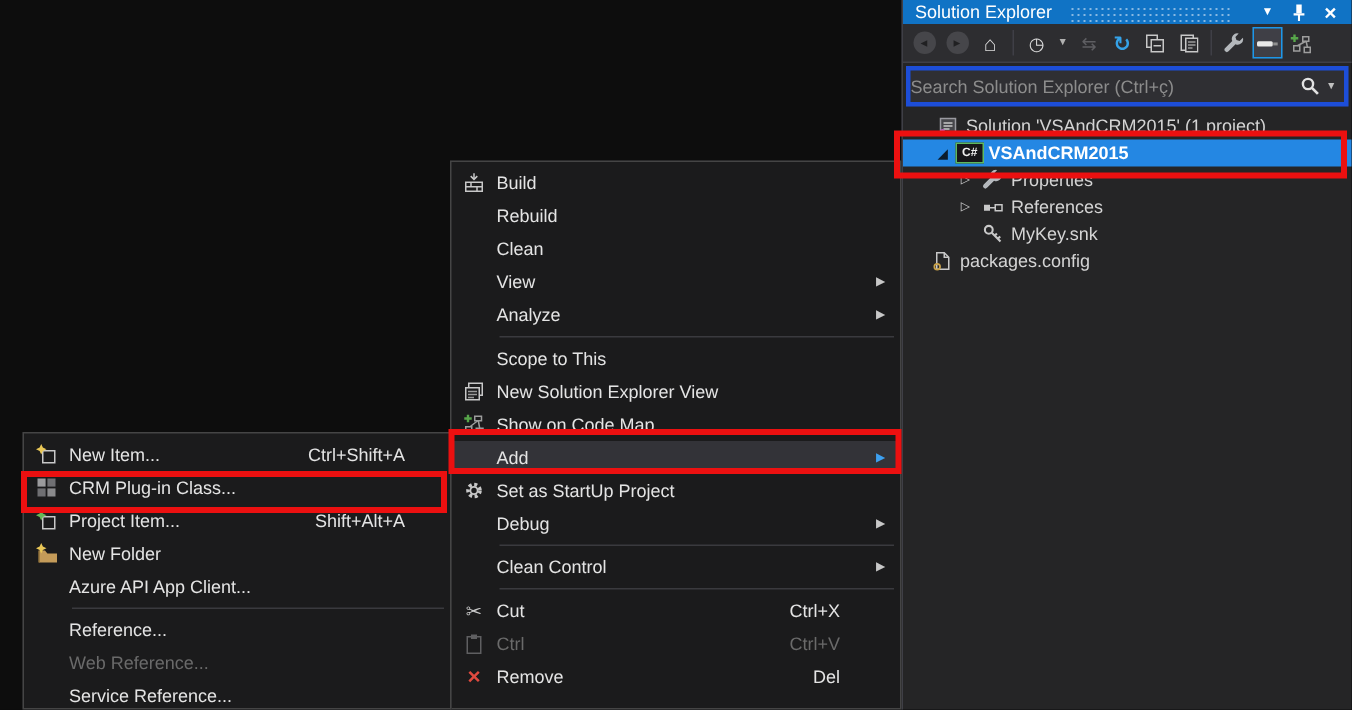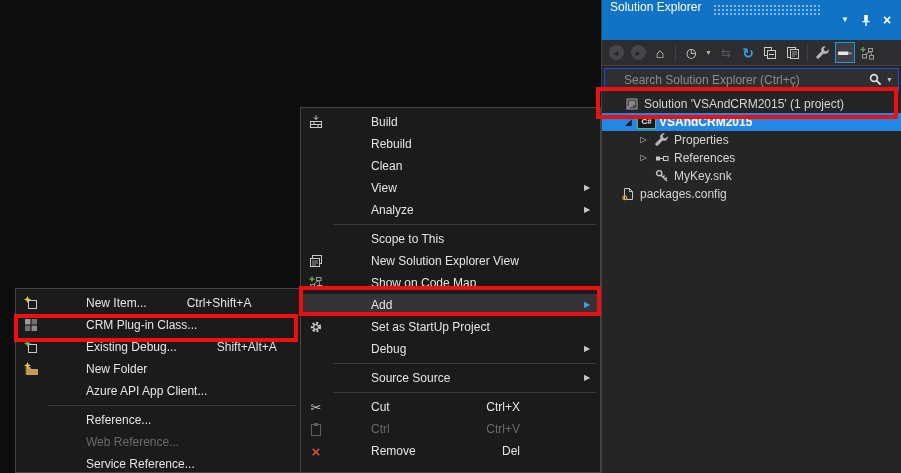--- a/index.html
+++ b/index.html
@@ -5,59 +5,59 @@
   html,body{margin:0;padding:0;}
   body{
     width:901px;height:473px;overflow:hidden;background:#0D0D0D;
     font-family:"Liberation Sans","DejaVu Sans",sans-serif;
   }
   .stage{position:relative;width:901px;height:473px;}
 
   
   .se-panel{position:absolute;left:601px;top:0;width:300px;height:473px;
     background:#252526;border-left:1px solid #3F3F46;box-sizing:border-box;}
-  .se-titlebar{height:40px;background:#1073C5;display:flex;
+  .se-titlebar{height:16px;background:#1073C5;display:flex;align-items:center;
     padding:0 6px 0 8px;color:#FFF;font-size:12px;}
   .se-title{white-space:nowrap;}
   .se-dots{flex:1;height:12px;margin:4px 10px 0 12px;
     background-image:radial-gradient(rgba(255,255,255,.5) .7px,transparent .95px);
     background-size:4px 4px;}
   .cap-btn{width:16px;height:16px;display:flex;align-items:center;justify-content:center;margin-left:5px;}
 
   .se-toolbar{height:25px;background:#2D2D30;border-bottom:1px solid #3F3F46;
     display:flex;align-items:center;padding:0 3px;}
   .tbtn{width:20px;height:21px;display:flex;align-items:center;justify-content:center;
     margin:0 1px;box-sizing:border-box;flex:none;}
   .tbtn.narrow{width:11px;}
   .tbtn.selected{border:1px solid #1C97EA;background:#3F3F46;}
   .tsep{width:1px;height:17px;background:#3F3F46;margin:0 4px;flex:none;}
   .circ{width:15px;height:15px;border-radius:50%;background:#46464A;color:#202022;
     font-size:9px;display:flex;align-items:center;justify-content:center;}
 
-  .se-search{height:21px;margin:2px 2px 3px 2px;background:#2F2F33;border:1px solid #1d4ed8;
-    display:flex;align-items:center;padding:0 5px 0 19px;}
+  .se-search{height:21px;margin:2px 2px 3px 2px;background:#2F2F33;border:3px solid #1d4ed8;
+    display:flex;align-items:center;padding:0 5px 0 0;}
   .se-search-text{flex:1;color:#8C8C8C;font-size:12px;white-space:nowrap;overflow:hidden;}
   .search-dd{color:#C0C0C0;font-size:7px;margin-left:4px;}
 
   .se-tree{padding-top:1px;font-size:12px;color:#D4D4D4;}
   .trow{height:18px;display:flex;align-items:center;white-space:nowrap;}
   .trow.sel{background:#2487E3;color:#FFF;font-weight:bold;}
   .texp{width:15px;text-align:center;font-size:8px;color:#CFCFCF;flex:none;line-height:1;}
   .trow.sel .texp{color:#0B1C2C;font-size:9px;}
   .ticon{width:21px;flex:none;display:flex;justify-content:center;align-items:center;}
   .tlabel{padding-left:2px;}
   .csbox{display:inline-block;width:17px;height:12px;line-height:12px;text-align:center;
     background:#17171A;border:1px solid #5FB85F;color:#F0F0F0;font-size:8px;font-weight:bold;}
 
   
   .menu{position:absolute;background:#1B1B1C;border:1px solid #454545;
     box-sizing:border-box;padding:3px 0;overflow:hidden;}
   #context-menu{left:300px;top:107px;width:301px;height:366px;}
   #add-submenu{left:15px;top:288px;width:286px;height:185px;}
-  .mi{height:22px;display:flex;align-items:center;font-size:12px;color:#E4E4E4;gap:40px;}
+  .mi{height:22px;display:flex;align-items:center;font-size:12px;color:#E4E4E4;}
   .mi.hl{background:#333338;}
   .mi .ic{width:30px;flex:none;display:flex;justify-content:center;align-items:center;}
   .mi .lbl{flex:1;white-space:nowrap;}
   .mi .sc{padding-right:24px;white-space:nowrap;}
   .sub .mi .sc{padding-right:14px;}
   .mi .arr{width:16px;flex:none;font-size:8px;line-height:1;color:#C8C8C8;}
   .mi.hl .arr{color:#3DA0F0;}
   .mi.disabled .lbl,.mi.disabled .sc{color:#6A6A6A;}
   .msep{height:1px;background:#3A3A3E;margin:3px 4px 3px 32px;}
 
@@ -343,21 +343,21 @@
       </div>
       <div class="mi">
         <span class="ic"></span>
         <span class="lbl">Debug</span>
         <span class="sc"></span>
         <span class="arr">▶</span>
       </div>
       <div class="msep"></div>
       <div class="mi">
         <span class="ic"></span>
-        <span class="lbl">Source Source</span>
+        <span class="lbl">Clean Control</span>
         <span class="sc"></span>
         <span class="arr">▶</span>
       </div>
       <div class="msep"></div>
       <div class="mi">
         <span class="ic">
           <span style="color:#C8C8C8;font-size:13px;line-height:1;">✂</span>
         </span>
         <span class="lbl">Cut</span>
         <span class="sc">Ctrl+X</span>
@@ -408,21 +408,21 @@
         <span class="sc"></span>
         <span class="arr"></span>
       </div>
       <div class="mi">
         <span class="ic">
           <svg width="14" height="14" viewBox="0 0 14 14">
             <rect x="4.5" y="4.5" width="8" height="8" fill="none" stroke="#C8C8C8"></rect>
             <path d="M3.5 0L4.6 2.4L7 3.5L4.6 4.6L3.5 7L2.4 4.6L0 3.5L2.4 2.4Z" fill="#66B857"></path>
           </svg>
         </span>
-        <span class="lbl">Existing Debug...</span>
+        <span class="lbl">Project Item...</span>
         <span class="sc">Shift+Alt+A</span>
         <span class="arr"></span>
       </div>
       <div class="mi">
         <span class="ic">
           <svg width="15" height="14" viewBox="0 0 15 14">
             <path d="M2 5h4l1.6 2H14v6H2z" fill="#C49B59"></path>
             <path d="M2 13V5" stroke="#8F703A"></path>
             <path d="M3.5 0L4.6 2.4L7 3.5L4.6 4.6L3.5 7L2.4 4.6L0 3.5L2.4 2.4Z" fill="#E9C757"></path>
           </svg>

